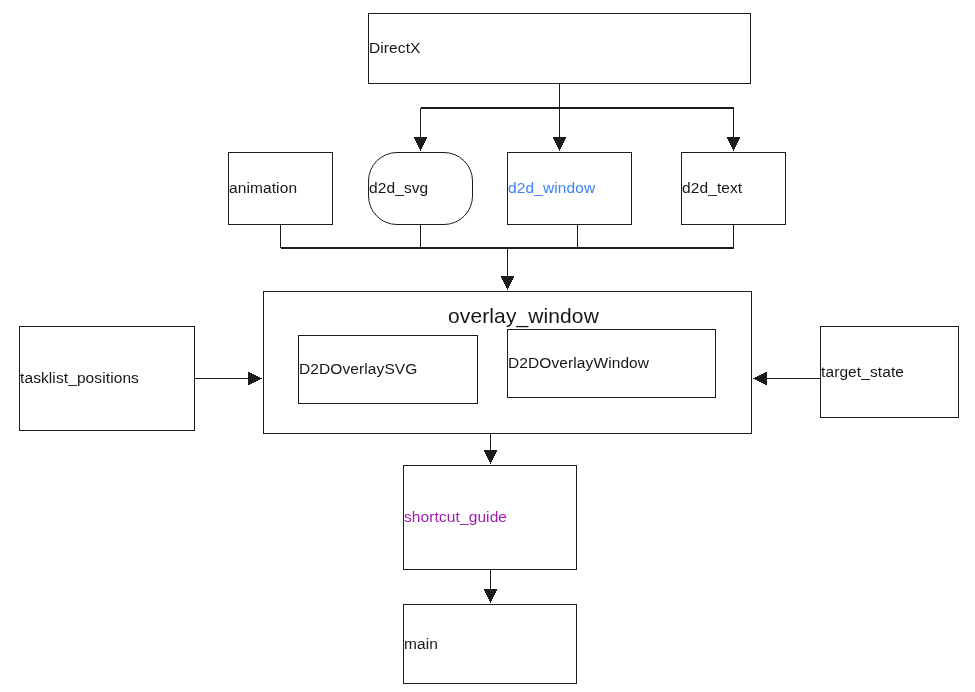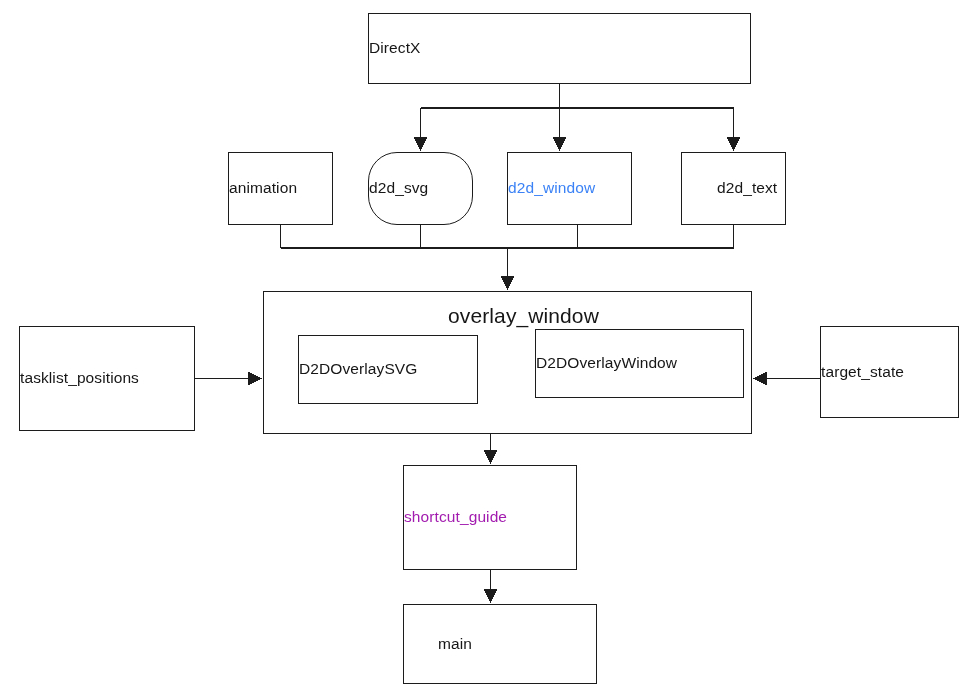--- a/index.html
+++ b/index.html
@@ -134,45 +134,45 @@
   </div>
 
   <div class="node" style="left: 368px; top: 152px; width: 105px; height: 73px; border-color: rgb(28, 28, 28); color: rgb(22, 22, 22); border-radius: 29px;">
     <span class="node-label">d2d_svg</span>
   </div>
 
   <div class="node" style="left: 507px; top: 152px; width: 125px; height: 73px; border-color: rgb(28, 28, 28); color: #3b82f6;">
     <span class="node-label">d2d_window</span>
   </div>
 
-  <div class="node" style="left: 681px; top: 152px; width: 105px; height: 73px; border-color: rgb(28, 28, 28); color: rgb(22, 22, 22); padding-left: 35px;">
+  <div class="node" style="left: 681px; top: 152px; width: 105px; height: 73px; border-color: rgb(28, 28, 28); color: rgb(22, 22, 22);">
     <span class="node-label">d2d_text</span>
   </div>
 
   <div class="node container" style="left: 263px; top: 291px; width: 489px; height: 143px; border-color: rgb(28, 28, 28); color: rgb(22, 22, 22);">
     <span class="container-title">overlay_window</span>
   </div>
 
   <div class="node" style="left: 298px; top: 335px; width: 180px; height: 69px; border-color: rgb(28, 28, 28); color: rgb(22, 22, 22);">
     <span class="node-label">D2DOverlaySVG</span>
   </div>
 
-  <div class="node" style="left: 507px; top: 329px; width: 209px; height: 69px; border-color: rgb(28, 28, 28); color: rgb(22, 22, 22); margin-left: 28px;">
+  <div class="node" style="left: 507px; top: 329px; width: 209px; height: 69px; border-color: rgb(28, 28, 28); color: rgb(22, 22, 22);">
     <span class="node-label">D2DOverlayWindow</span>
   </div>
 
   <div class="node" style="left: 19px; top: 326px; width: 176px; height: 105px; border-color: rgb(28, 28, 28); color: rgb(22, 22, 22);">
     <span class="node-label">tasklist_positions</span>
   </div>
 
   <div class="node" style="left: 820px; top: 326px; width: 139px; height: 92px; border-color: rgb(28, 28, 28); color: rgb(22, 22, 22);">
     <span class="node-label">target_state</span>
   </div>
 
   <div class="node" style="left: 403px; top: 465px; width: 174px; height: 105px; border-color: rgb(28, 28, 28); color: #a21caf;">
     <span class="node-label">shortcut_guide</span>
   </div>
 
-  <div class="node" style="left: 403px; top: 604px; width: 194px; height: 80px; border-color: rgb(28, 28, 28); color: rgb(22, 22, 22); padding-left: 34px;">
+  <div class="node" style="left: 403px; top: 604px; width: 174px; height: 80px; border-color: rgb(28, 28, 28); color: rgb(22, 22, 22);">
     <span class="node-label">main</span>
   </div>
 
 </div>
 
 </body></html>

